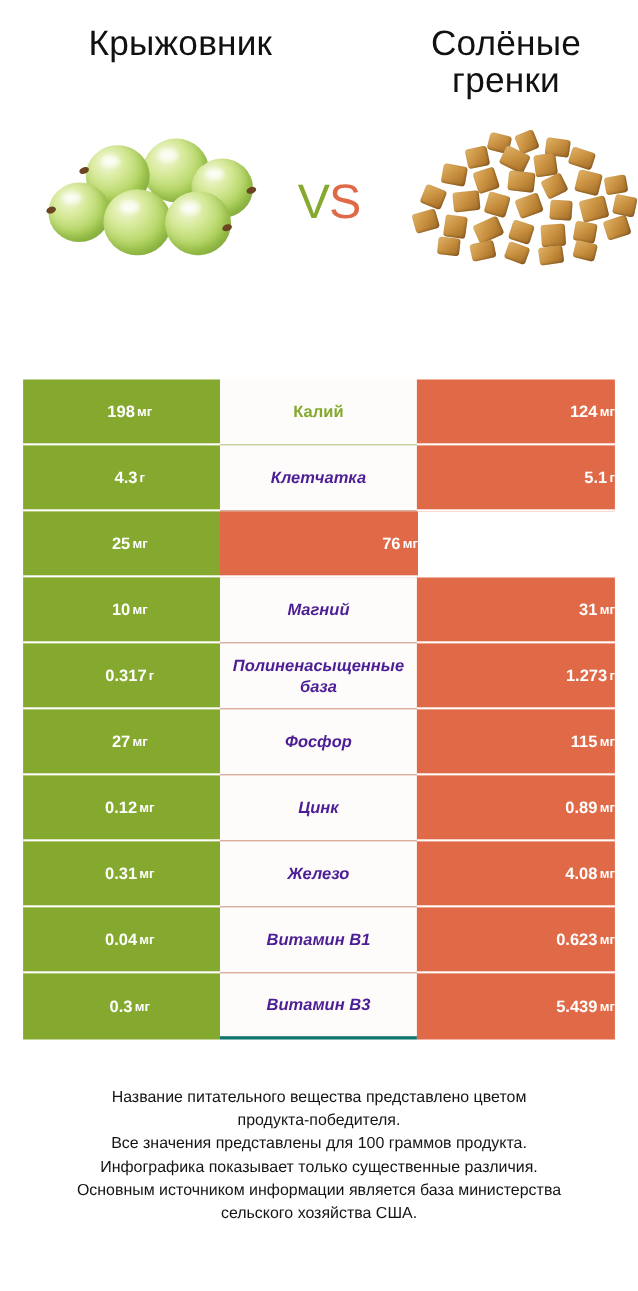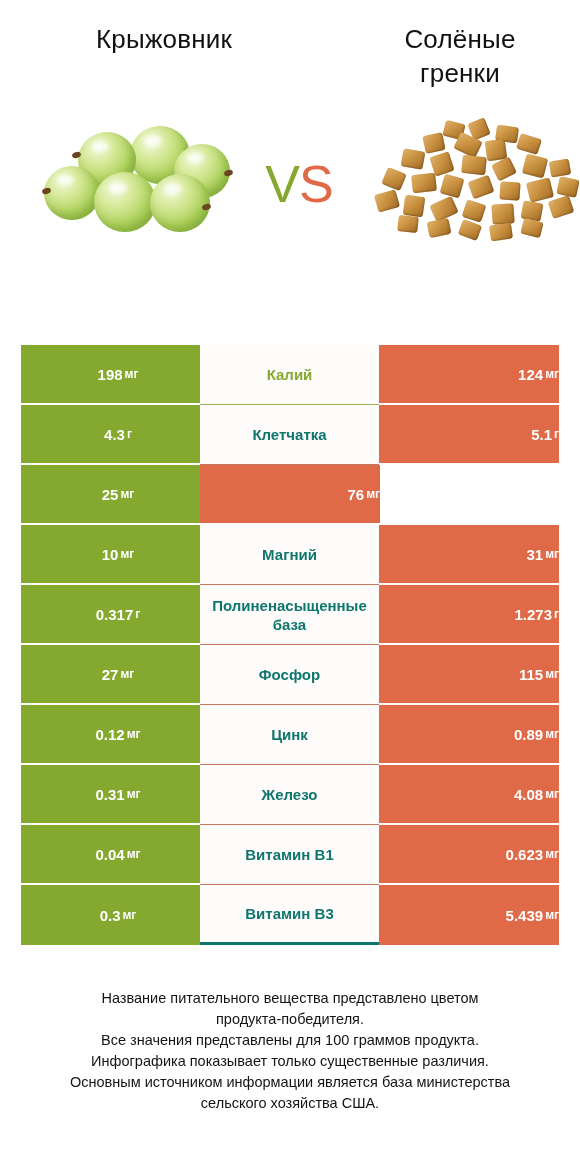--- a/index.html
+++ b/index.html
@@ -27,21 +27,21 @@
     padding-top: 22px;
   }
   .title-block {
     width: 50%;
     text-align: center;
     box-sizing: border-box;
   }
   .title-block.left { padding-right: 6px; }
   .title-block.right { padding-left: 6px; text-align: center; }
   .title-text {
-    font-size: 26px;
+    font-size: 32px;
     line-height: 34px;
     font-weight: 400;
     letter-spacing: 0.2px;
     color: #111111;
     font-family: "Liberation Sans", "DejaVu Sans", sans-serif;
     margin-left: 44px;
   }
 
   
   .hero {
@@ -55,21 +55,21 @@
     width: 232px;
     height: 160px;
     position: relative;
   }
   .hero-cell.left { margin-left: 28px; }
   .hero-cell.right { margin-left: 10px; }
 
   .vs-wrap {
     width: 118px;
     text-align: center;
-    font-size: 52px;
+    font-size: 44px;
     line-height: 62px;
     font-weight: 400;
     letter-spacing: -1px;
     font-family: "Liberation Sans", "DejaVu Sans", sans-serif;
   }
   .vs-v { color: #85A92F; }
   .vs-s { color: #E06A47; }
 
   
   .berry-pile { position: absolute; left: 14px; top: 22px; width: 200px; height: 110px; }
@@ -154,21 +154,21 @@
     white-space: nowrap;
   }
   .cell.label.wrap {
     white-space: normal;
     word-break: keep-all;
   }
   .row:last-child .cell.left-val,
   .row:last-child .cell.right-val { border-bottom: none; }
 
   .label.win-left  { color: #85A92F; border-bottom: 1px solid #9ab35a; }
-  .label.win-right { color: #0f766e; border-bottom: 1px solid #c4795f; }
+  .label.win-right { color: #4c1d95; border-bottom: 1px solid #c4795f; font-style: italic; }
   .row:last-child .cell.label { border-bottom: 3px solid #0f766e; }
 
   .unit { font-weight: 700; font-size: 12px; margin-left: 2px; }
 
   
   .footer {
     position: absolute;
     left: 0;
     top: 988px;
     width: 580px;

